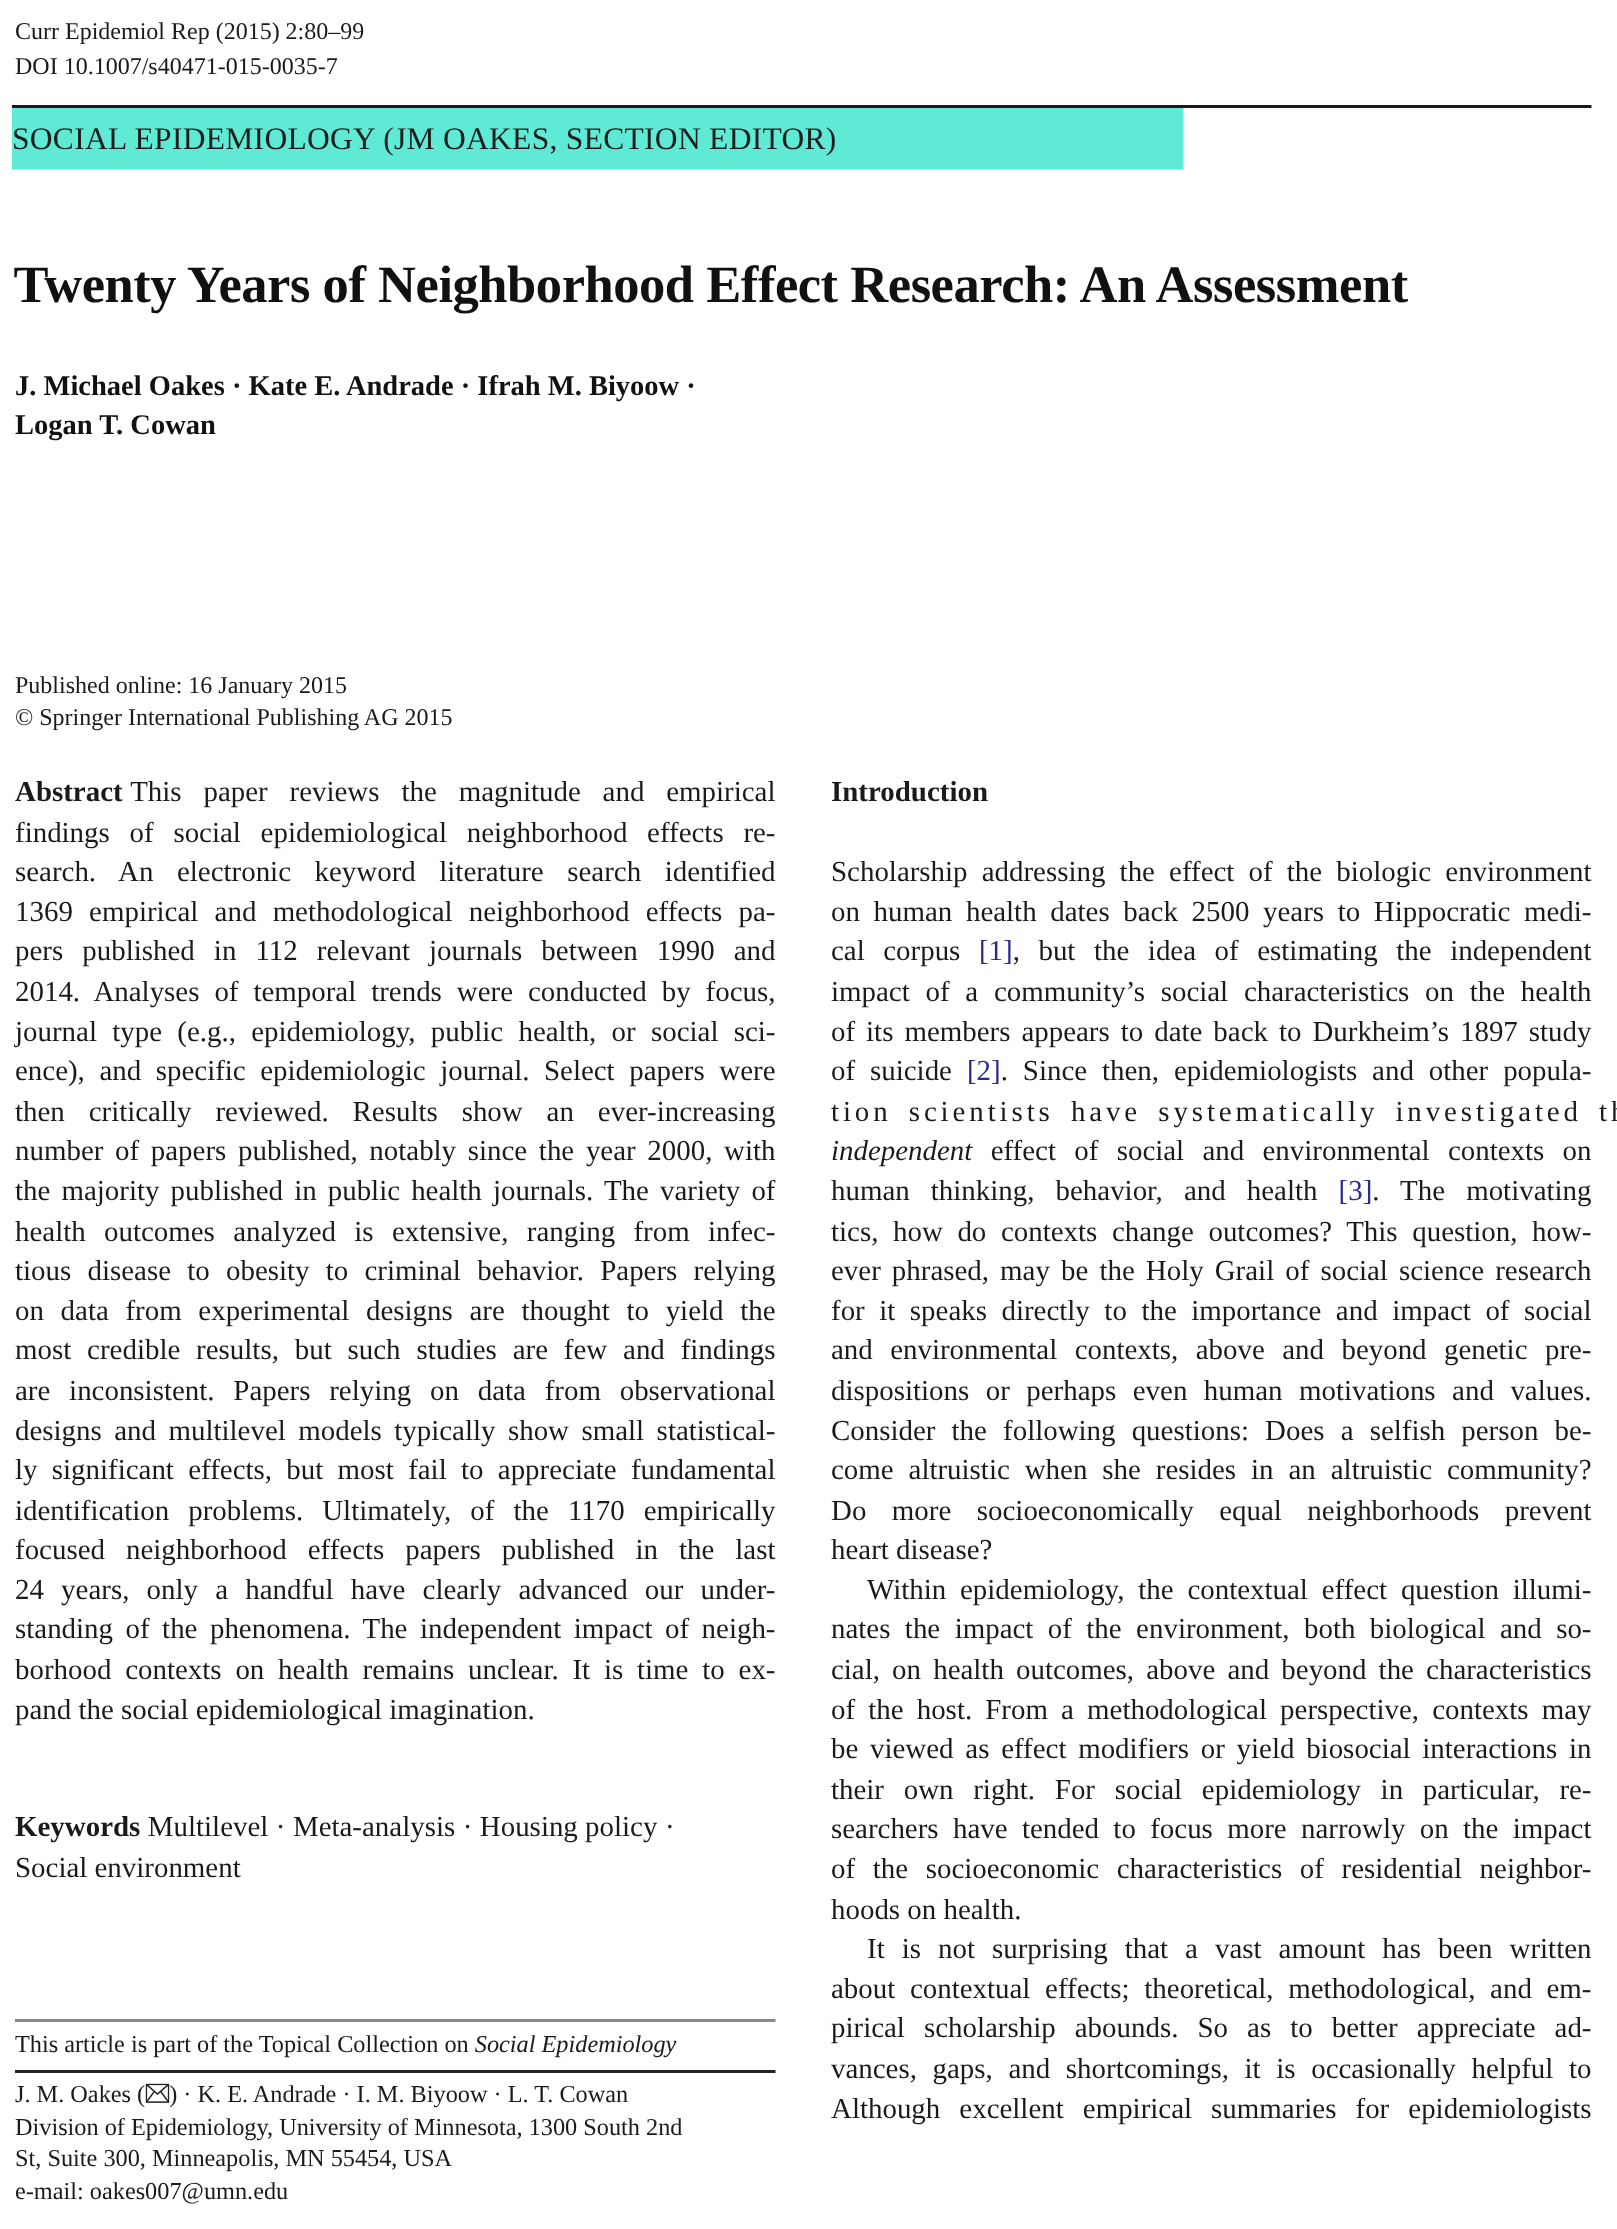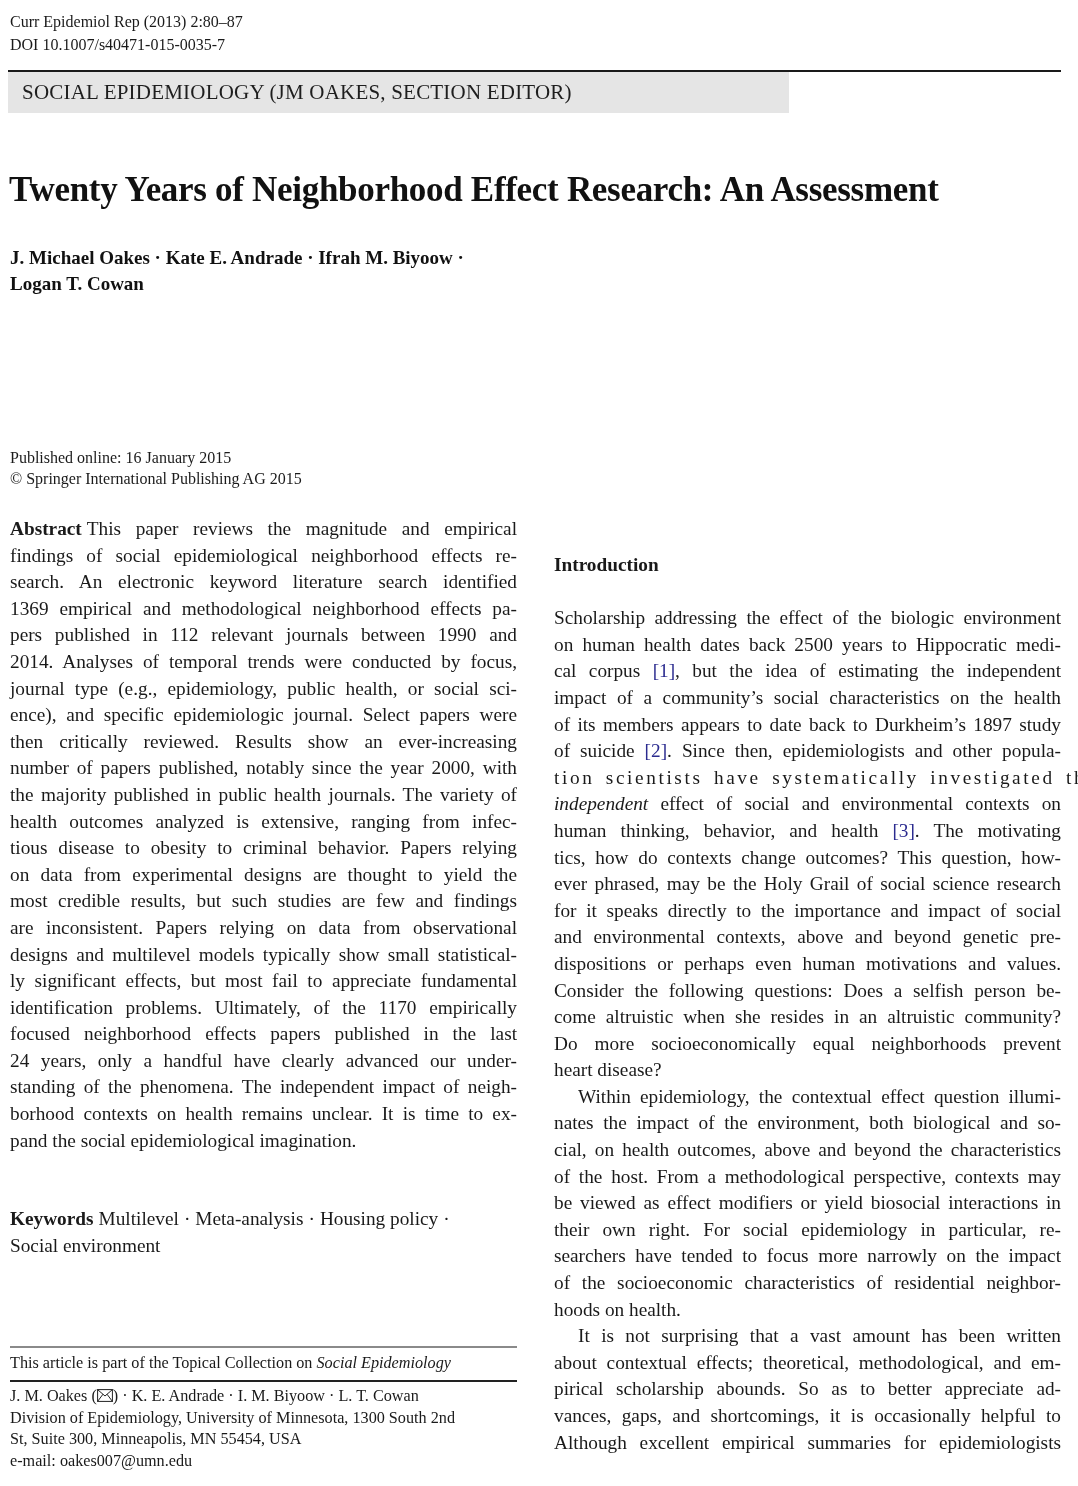--- a/index.html
+++ b/index.html
@@ -4,53 +4,53 @@
 <style>
   html, body { margin: 0; padding: 0; background: #ffffff; }
   body {
     width: 1078px; height: 1486px; position: relative; overflow: hidden;
     font-family: "Liberation Serif", "DejaVu Serif", serif; color: #1a1a1a;
   }
   .abs { position: absolute; }
   .journal-line { left: 10px; font-size: 16px; line-height: 20px; }
   .top-rule { left: 8px; top: 70px; width: 1053px; height: 2px; background: #1a1a1a; }
   .section-band {
-    left: 8px; top: 72px; width: 781px; height: 41px; background: #e5e5e5;
-    box-sizing: border-box; padding-left: 14px; font-size: 21px; line-height: 41px;
+    left: 8px; top: 72px; width: 781px; height: 41px; background: #5eead4;
+    box-sizing: border-box; font-size: 21px; line-height: 41px;
     letter-spacing: 0.2px; color: #1e1e1e;
   }
   .title {
     left: 9px; top: 168px; font-size: 35px; line-height: 44px; font-weight: bold;
     letter-spacing: -0.3px; color: #111; text-align: right;
   }
   .authors { left: 10px; font-size: 19px; line-height: 26px; font-weight: bold; color: #111; }
   .pubinfo { left: 10px; font-size: 16px; line-height: 21px; }
   .col { position: absolute; font-size: 19.3px; line-height: 26.6px; }
   .col-left { left: 10px; top: 516px; width: 507px; }
   .col-right { left: 554px; top: 516px; width: 507px; }
   .jl { display: block; text-align: justify; text-align-last: justify; white-space: nowrap; height: 26.6px; overflow: visible; }
   .jl.last { text-align-last: left; }
   .jl.indent { text-indent: 24px; }
   .jl.loose { letter-spacing: 2.6px; word-spacing: 4px; }
   b.lbl { font-weight: bold; margin-right: 5px; }
   .cite { color: #2b2b8f; }
-  .heading { font-weight: bold; font-size: 19.3px; line-height: 26.6px; display: block; margin-top: 36px; }
+  .heading { font-weight: bold; font-size: 19.3px; line-height: 26.6px; display: block; }
   .kw { left: 10px; top: 1206px; width: 507px; font-size: 19.3px; line-height: 26.6px; }
   .kw .sep { padding: 0 5px; }
   .rule-grey { left: 10px; top: 1346px; width: 507px; height: 2px; background: #8a8a8a; }
   .rule-dark { left: 10px; top: 1380px; width: 507px; height: 2px; background: #222; }
   .collection { left: 10px; top: 1352px; font-size: 16.2px; line-height: 22px; }
   .affil { left: 10px; top: 1386px; font-size: 16.2px; line-height: 21.6px; }
   .affil div { white-space: nowrap; }
   .mail-icon { display: inline-block; width: 16px; height: 13px; vertical-align: -1px; }
 </style>
 </head>
 <body>
 
-<div class="abs journal-line" style="top:12px;">Curr Epidemiol Rep (2013) 2:80–87</div>
+<div class="abs journal-line" style="top:12px;">Curr Epidemiol Rep (2015) 2:80–99</div>
 <div class="abs journal-line" style="top:35px;">DOI 10.1007/s40471-015-0035-7</div>
 <div class="abs top-rule"></div>
 <div class="abs section-band">SOCIAL EPIDEMIOLOGY (JM OAKES, SECTION EDITOR)</div>
 
 <div class="abs title">Twenty Years of Neighborhood Effect Research: An Assessment</div>
 <div class="abs authors" style="top:245px;">J. Michael Oakes · Kate E. Andrade · Ifrah M. Biyoow ·</div>
 <div class="abs authors" style="top:271px;">Logan T. Cowan</div>
 
 <div class="abs pubinfo" style="top:447px;">Published online: 16 January 2015</div>
 <div class="abs pubinfo" style="top:468px;text-align:right;">© Springer International Publishing AG 2015</div>

